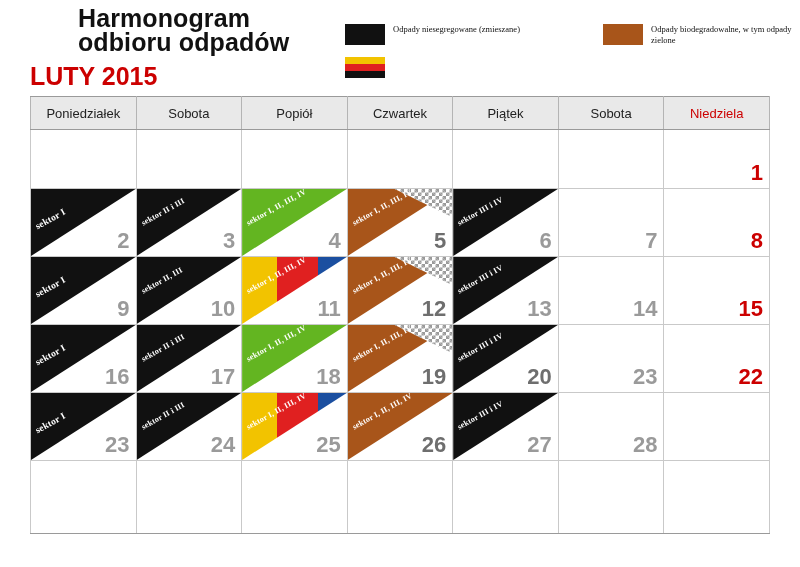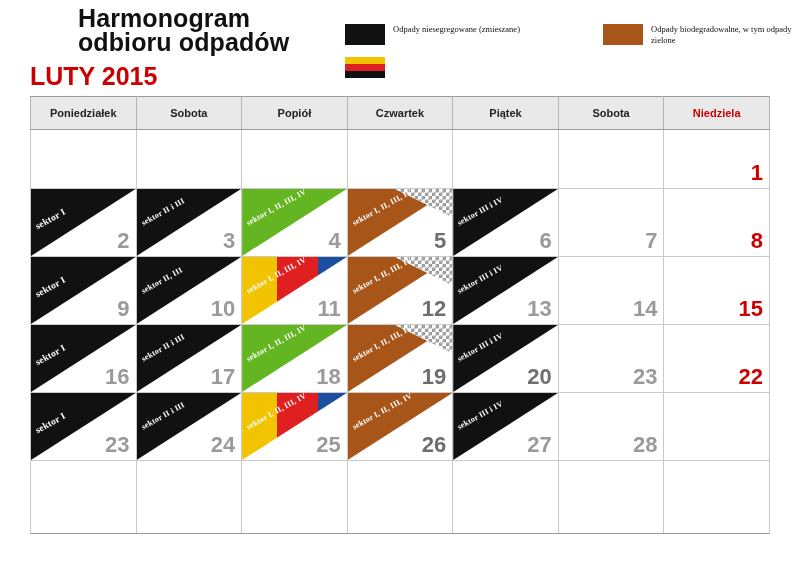--- a/index.html
+++ b/index.html
@@ -56,21 +56,21 @@
     box-sizing:border-box;
   }
   
   #cal{
     position:absolute;left:30px;top:96px;width:740px;height:447px;
   }
   table.cal{
     border-collapse:collapse;width:740px;table-layout:fixed;
   }
   table.cal th{
-    height:30px;font-size:11px;font-weight:bold;
+    height:30px;font-size:13px;font-weight:normal;
     background:#e9e9e9;
     border-left:1px solid #b4b4b4;border-right:1px solid #b4b4b4;
     border-top:1px solid #9a9a9a;border-bottom:1px solid #9a9a9a;
     color:#222;
   }
   table.cal th.sun{color:#cc0000;}
   table.cal td{
     width:105.7px;height:67px;
     border-left:1px solid #c9c9c9;border-right:1px solid #c9c9c9;
     border-bottom:1px solid #c9c9c9;

